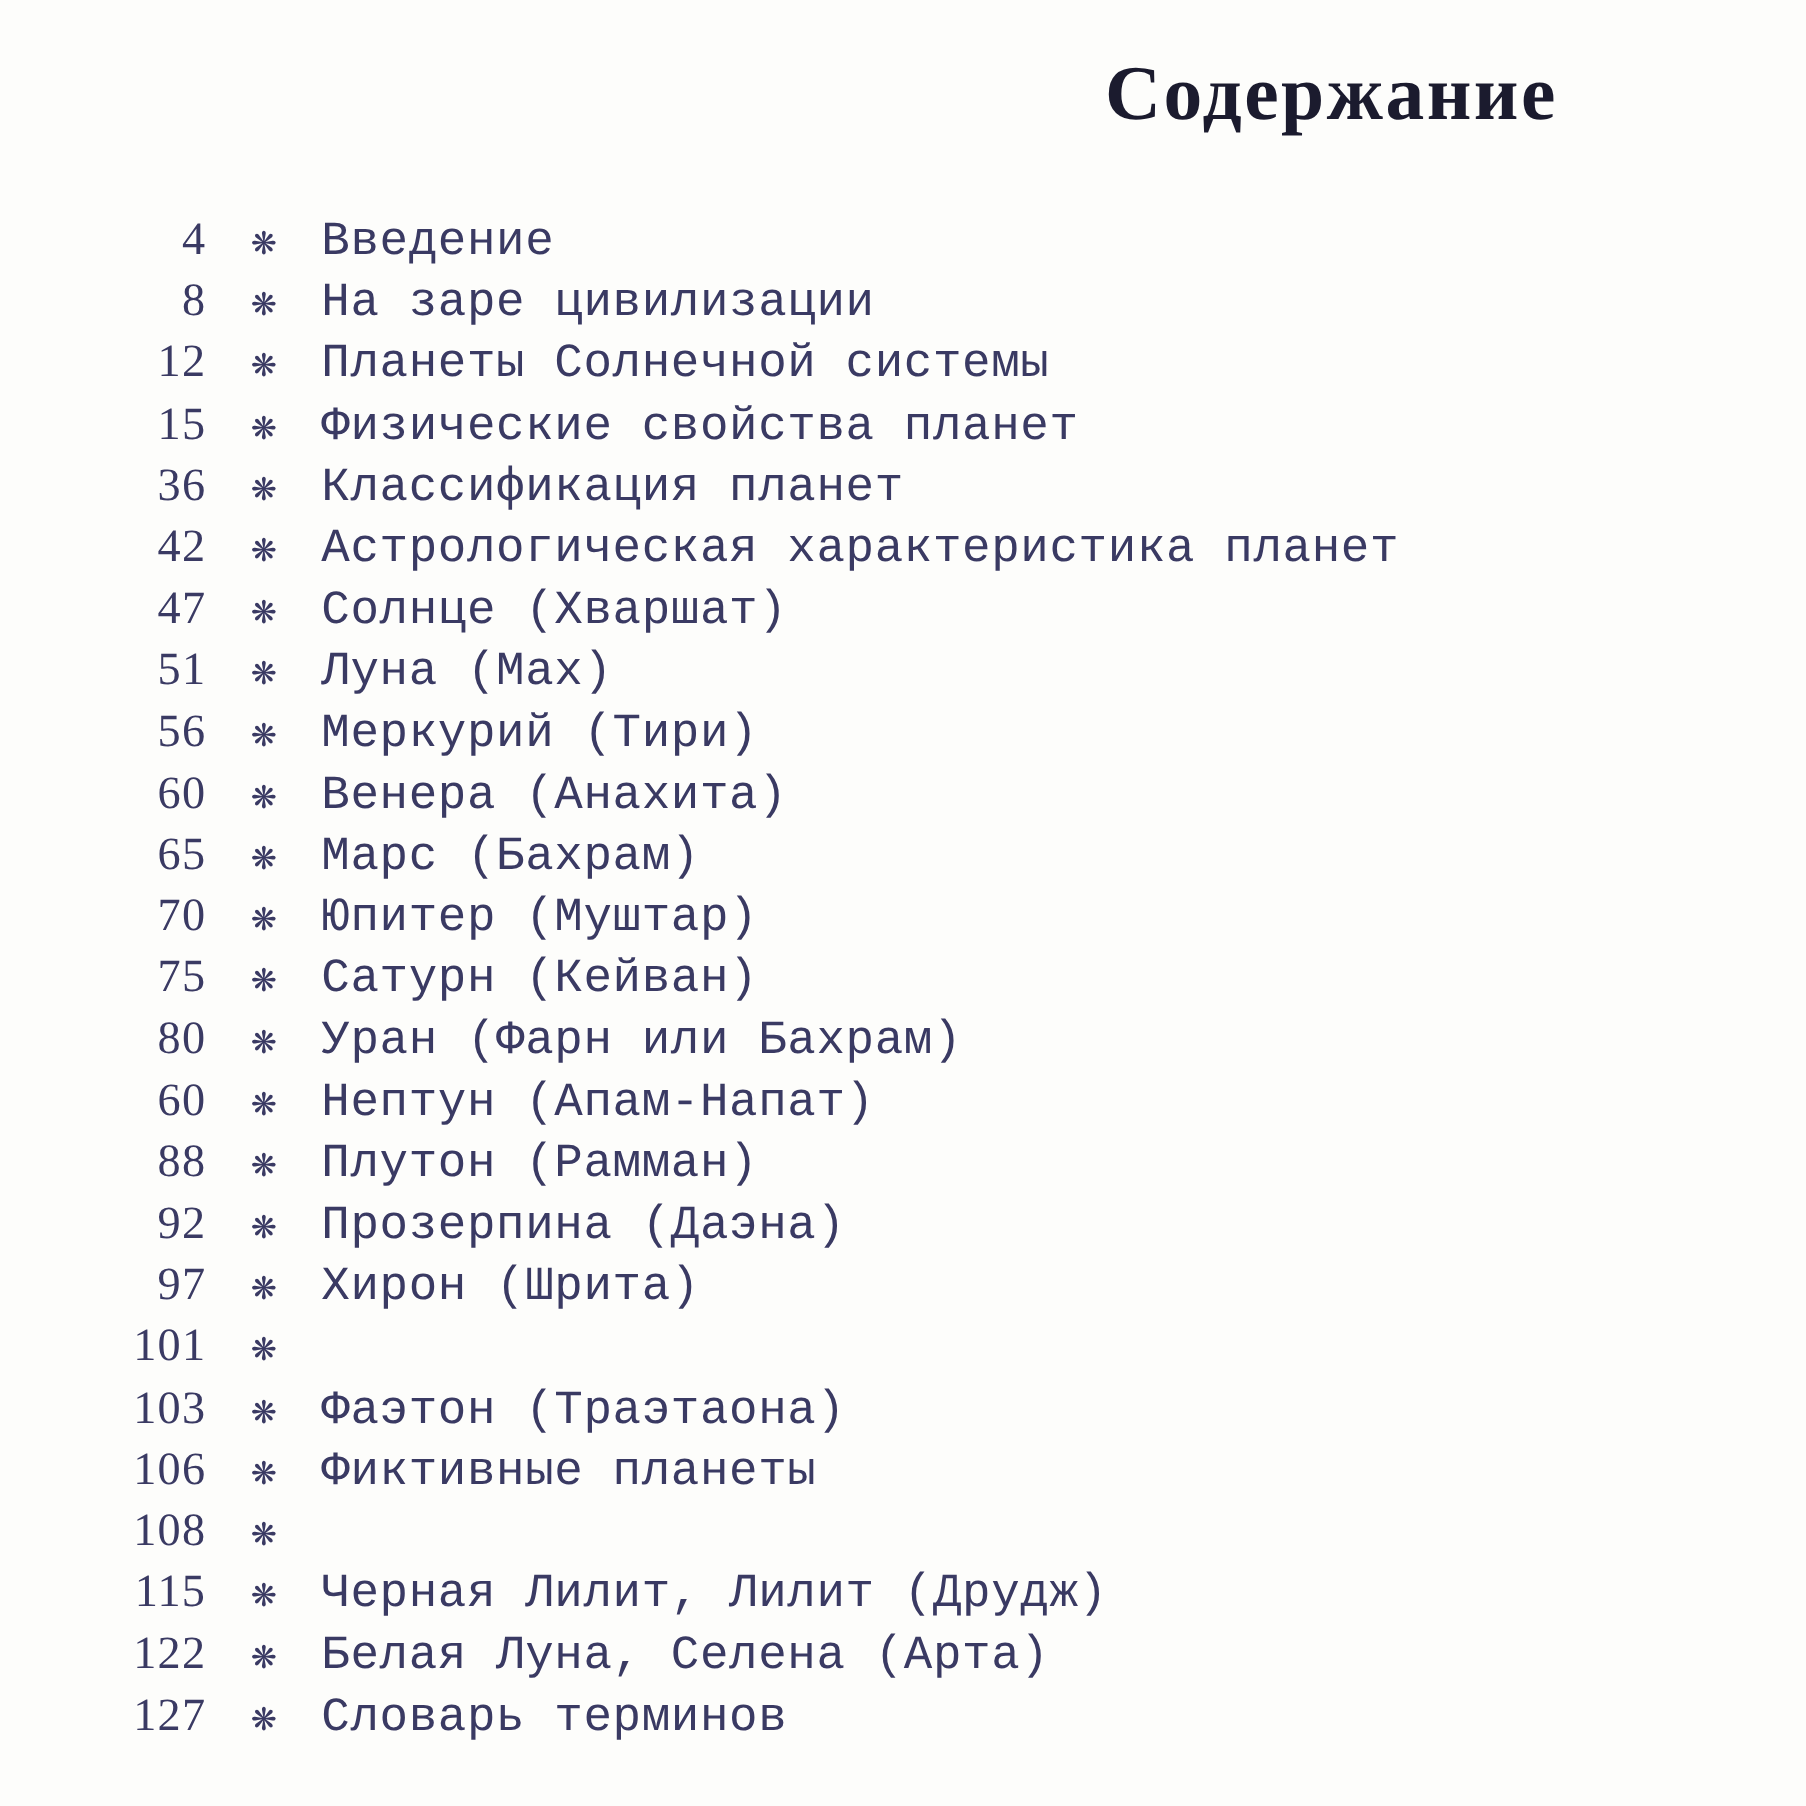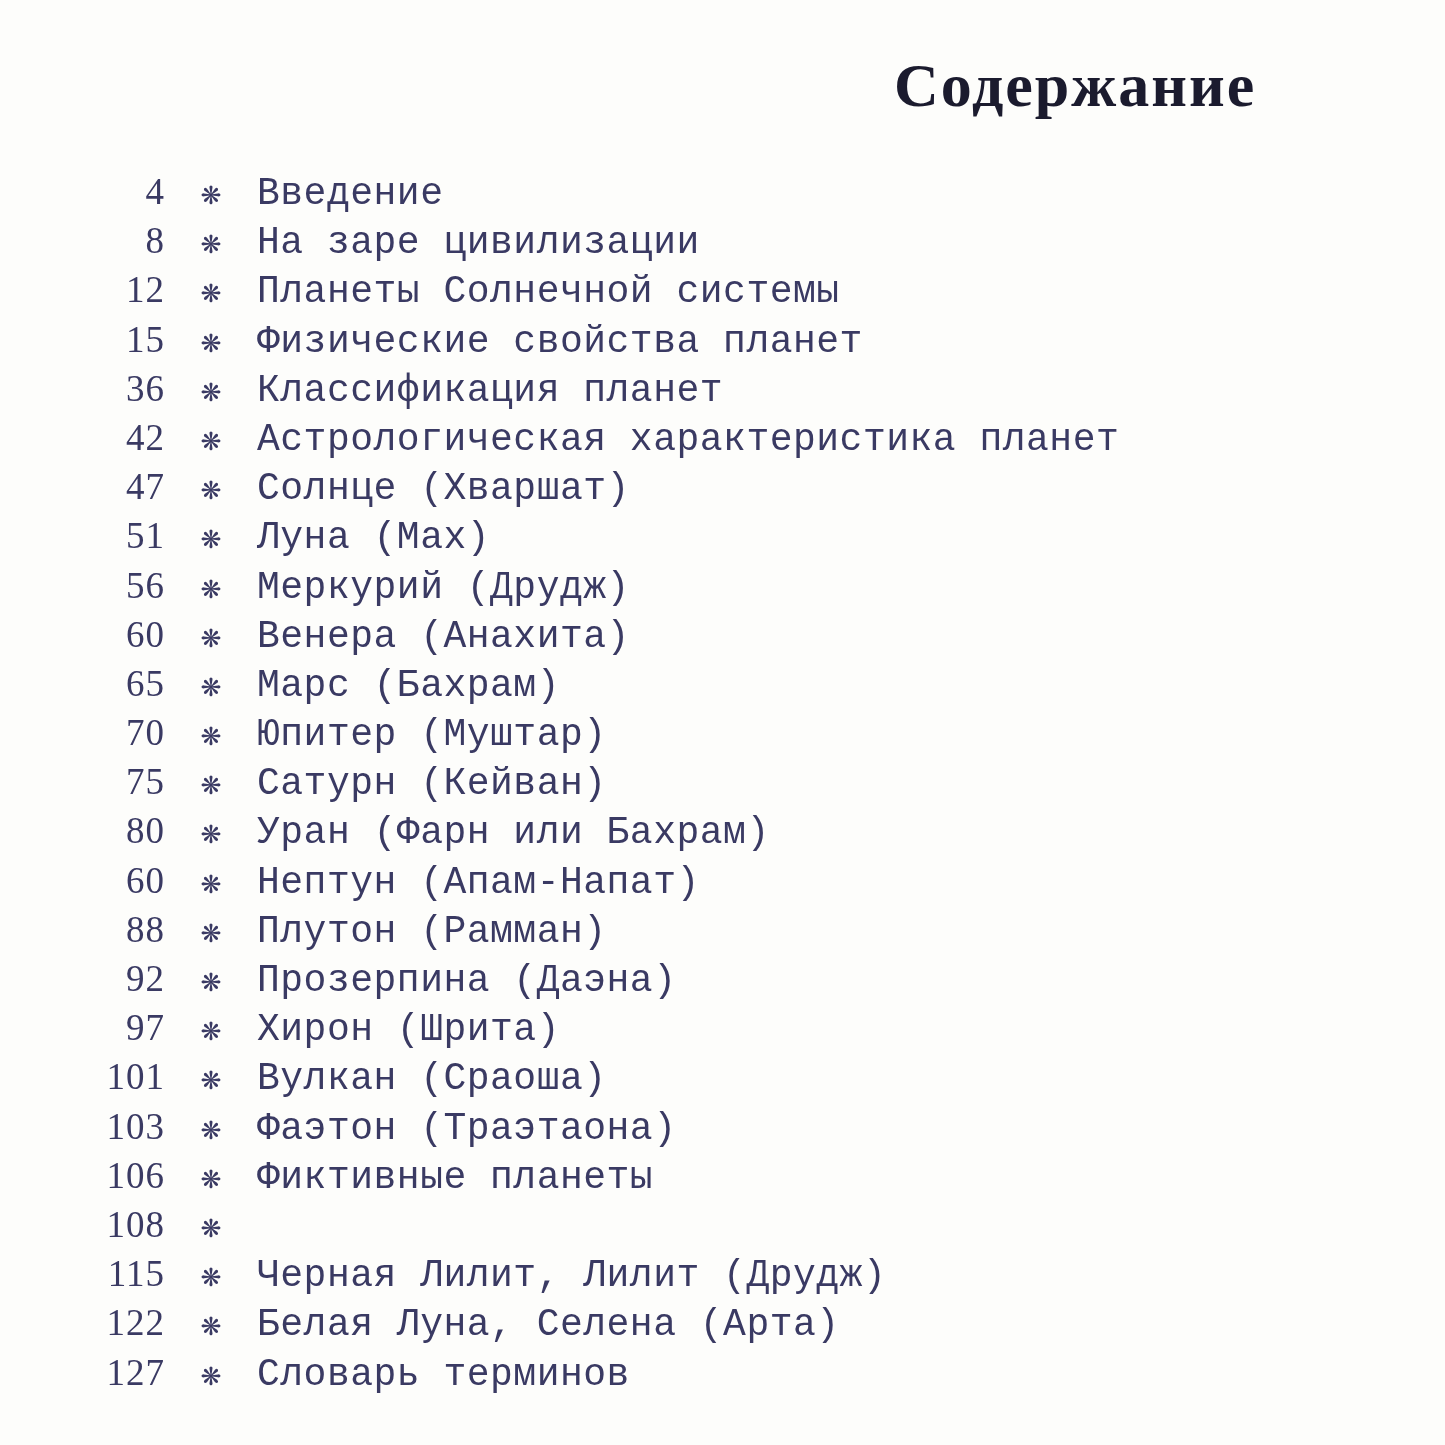--- a/index.html
+++ b/index.html
@@ -14,21 +14,21 @@
   .page {
     position: relative;
     width: 1445px;
     height: 1445px;
     background: var(--paper, #fdfdfb);
   }
   .title {
     position: absolute;
     top: 36px;
     left: 880px;
-    margin: 14px;
+    margin: 4px;
     font-size: 62px;
     font-weight: bold;
     letter-spacing: 2px;
     color: var(--title-ink, #1b1b2e);
     font-family: "Liberation Serif", "DejaVu Serif", serif;
     white-space: nowrap;
   }
   .toc {
     position: absolute;
     top: 167px;
@@ -105,21 +105,21 @@
         <span class="toc-label">Солнце (Хваршат)</span>
       </div>
       <div class="toc-row">
         <span class="toc-num">51</span>
         <span class="toc-star">❋</span>
         <span class="toc-label">Луна (Мах)</span>
       </div>
       <div class="toc-row">
         <span class="toc-num">56</span>
         <span class="toc-star">❋</span>
-        <span class="toc-label">Меркурий (Друдж)</span>
+        <span class="toc-label">Меркурий (Тири)</span>
       </div>
       <div class="toc-row">
         <span class="toc-num">60</span>
         <span class="toc-star">❋</span>
         <span class="toc-label">Венера (Анахита)</span>
       </div>
       <div class="toc-row">
         <span class="toc-num">65</span>
         <span class="toc-star">❋</span>
         <span class="toc-label">Марс (Бахрам)</span>
@@ -155,21 +155,20 @@
         <span class="toc-label">Прозерпина (Даэна)</span>
       </div>
       <div class="toc-row">
         <span class="toc-num">97</span>
         <span class="toc-star">❋</span>
         <span class="toc-label">Хирон (Шрита)</span>
       </div>
       <div class="toc-row">
         <span class="toc-num">101</span>
         <span class="toc-star">❋</span>
-        <span class="toc-label">Вулкан (Сраоша)</span>
       </div>
       <div class="toc-row">
         <span class="toc-num">103</span>
         <span class="toc-star">❋</span>
         <span class="toc-label">Фаэтон (Траэтаона)</span>
       </div>
       <div class="toc-row">
         <span class="toc-num">106</span>
         <span class="toc-star">❋</span>
         <span class="toc-label">Фиктивные планеты</span>

